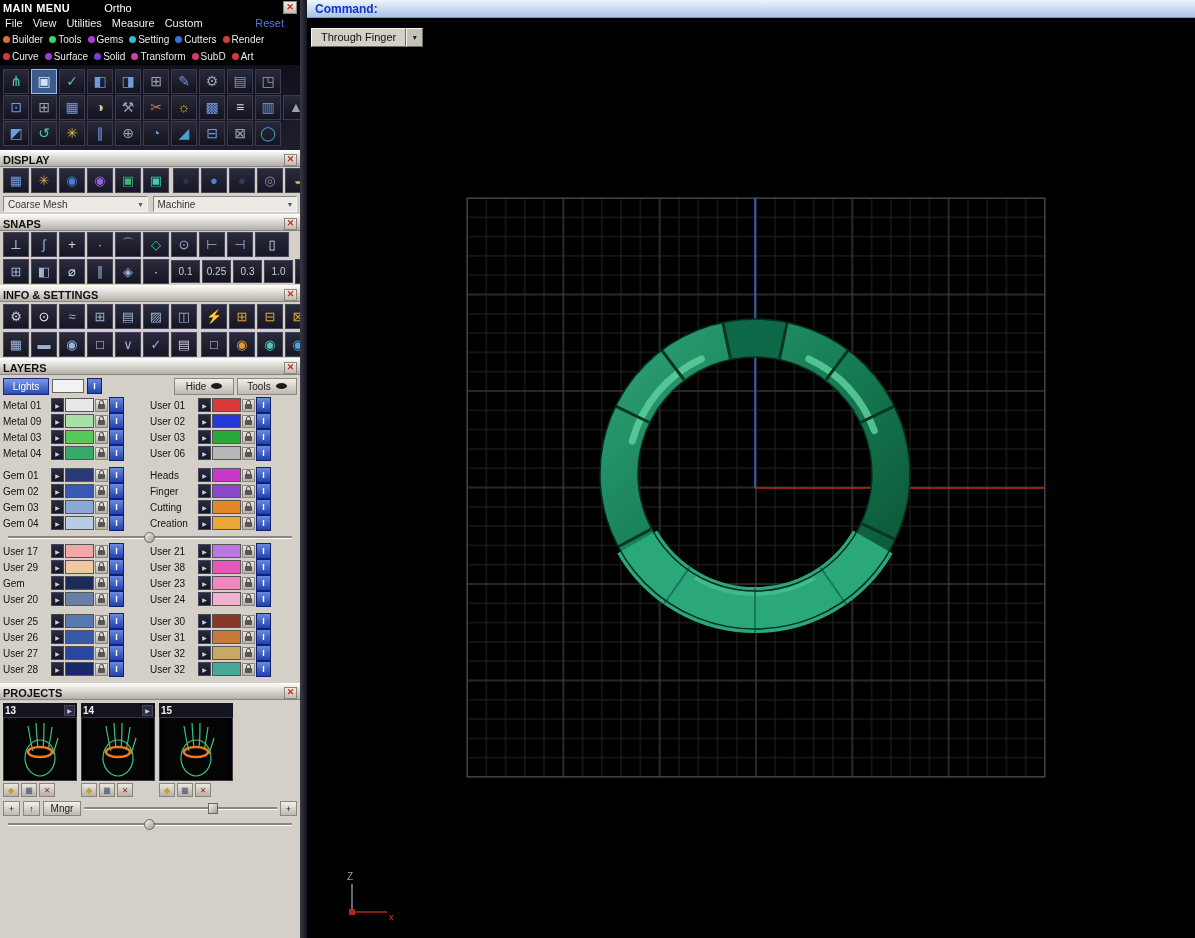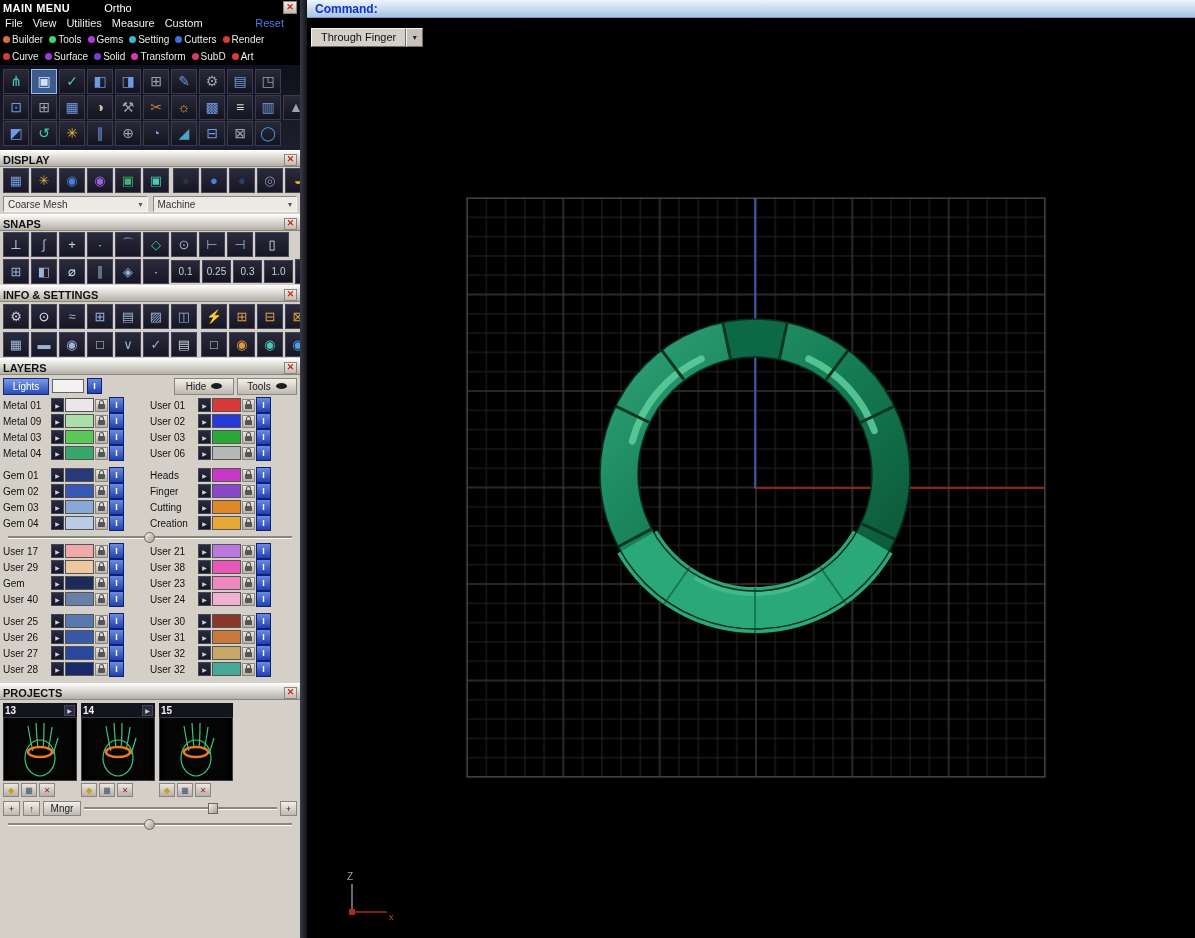--- a/index.html
+++ b/index.html
@@ -517,21 +517,21 @@
         <div class="layer-row">
           <span class="lname">User 23</span>
           <span class="larrow">▶</span>
           <span class="lswatch" style="background: rgb(240, 136, 192);"></span>
           <span class="llock">
             <span class="lockbody"></span>
           </span>
           <span class="i-btn">I</span>
         </div>
         <div class="layer-row">
-          <span class="lname">User 40</span>
+          <span class="lname">User 20</span>
           <span class="larrow">▶</span>
           <span class="lswatch" style="background: rgb(104, 128, 168);"></span>
           <span class="llock">
             <span class="lockbody"></span>
           </span>
           <span class="i-btn">I</span>
         </div>
         <div class="layer-row">
           <span class="lname">User 24</span>
           <span class="larrow">▶</span>

